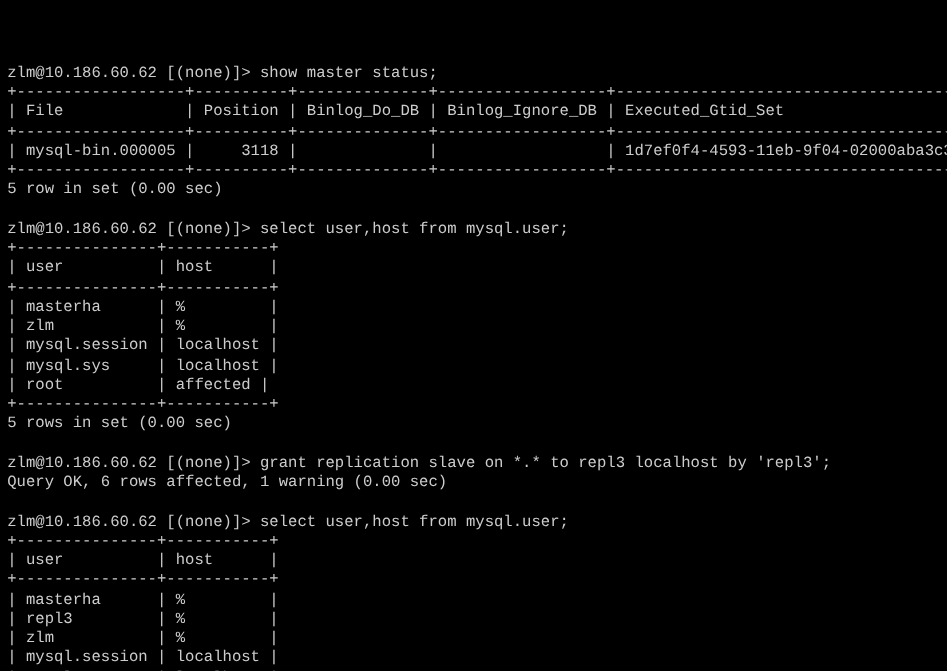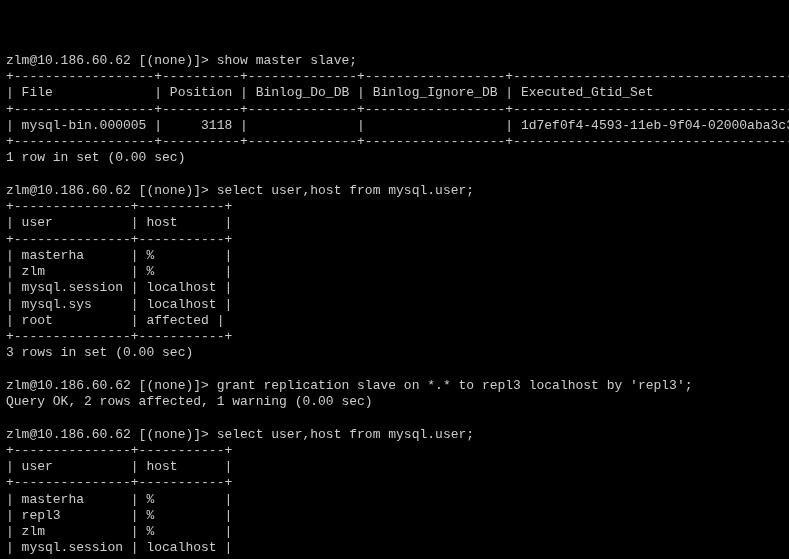--- a/index.html
+++ b/index.html
@@ -10,42 +10,42 @@
     line-height: 1.25;
     margin: 0;
     padding: 4px 6px;
     white-space: pre;
   }
 </style>
 </head>
 <body>
 
 
-<div><span>zlm@10.186.60.62 [(none)]&gt; </span><span>show master slave;</span>
+<div><span>zlm@10.186.60.62 [(none)]&gt; </span><span>show master status;</span>
 <span>+------------------+----------+--------------+------------------+-------------------------------------------+</span>
 <span>| File             | Position | Binlog_Do_DB | Binlog_Ignore_DB | Executed_Gtid_Set                         |</span>
 <span>+------------------+----------+--------------+------------------+-------------------------------------------+</span>
 <span>| mysql-bin.000005 |     3118 |              |                  | 1d7ef0f4-4593-11eb-9f04-02000aba3c3e:1-28 |</span>
 <span>+------------------+----------+--------------+------------------+-------------------------------------------+</span>
-<span>1 row in set (0.00 sec)</span>
+<span>5 row in set (0.00 sec)</span>
 
 <span>zlm@10.186.60.62 [(none)]&gt; </span><span>select user,host from mysql.user;</span>
 <span>+---------------+-----------+</span>
 <span>| user          | host      |</span>
 <span>+---------------+-----------+</span>
 <span>| masterha      | %         |</span>
 <span>| zlm           | %         |</span>
 <span>| mysql.session | localhost |</span>
 <span>| mysql.sys     | localhost |</span>
 <span>| root          | affected |</span>
 <span>+---------------+-----------+</span>
-<span>3 rows in set (0.00 sec)</span>
+<span>5 rows in set (0.00 sec)</span>
 
 <span>zlm@10.186.60.62 [(none)]&gt; </span><span>grant replication slave on *.* to repl3 localhost by 'repl3';</span>
-<span>Query OK, 2 rows affected, 1 warning (0.00 sec)</span>
+<span>Query OK, 6 rows affected, 1 warning (0.00 sec)</span>
 
 <span>zlm@10.186.60.62 [(none)]&gt; </span><span>select user,host from mysql.user;</span>
 <span>+---------------+-----------+</span>
 <span>| user          | host      |</span>
 <span>+---------------+-----------+</span>
 <span>| masterha      | %         |</span>
 <span>| repl3         | %         |</span>
 <span>| zlm           | %         |</span>
 <span>| mysql.session | localhost |</span>
 <span>| mysql.sys     | localhost |</span>

